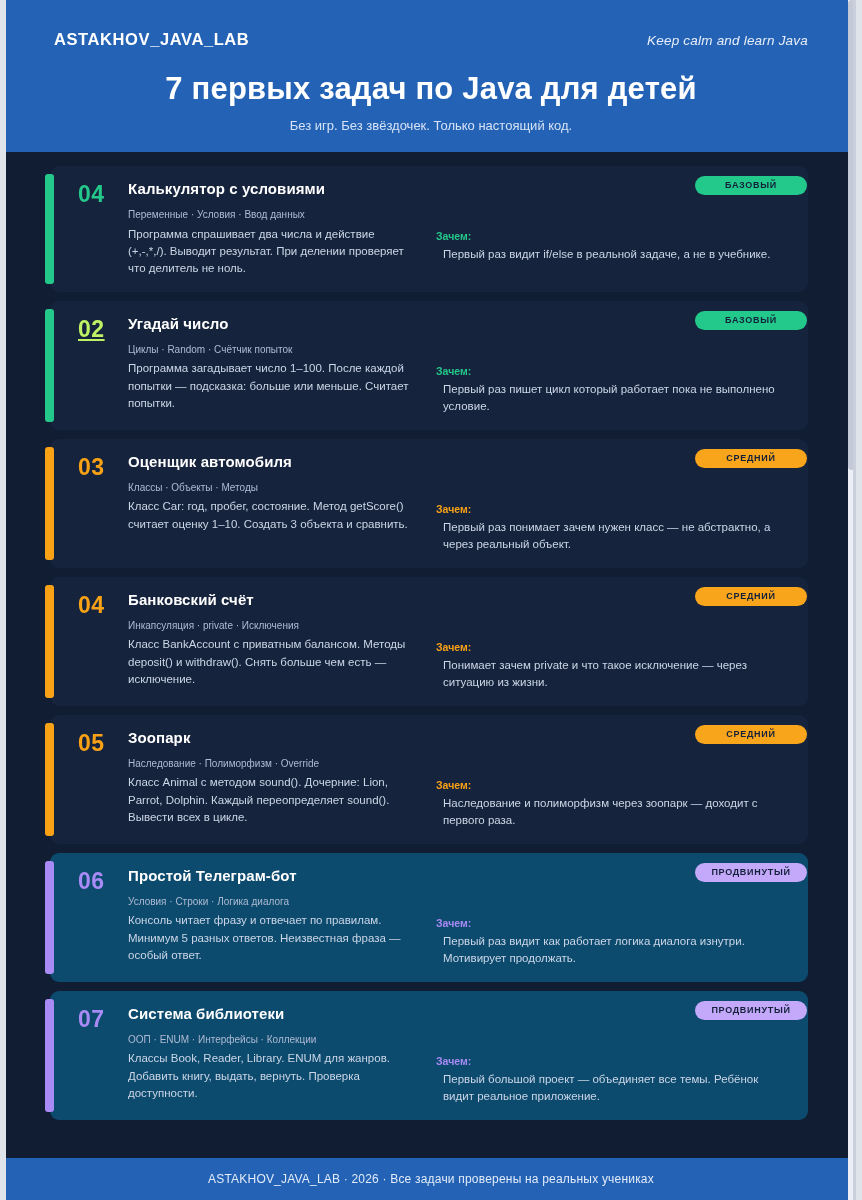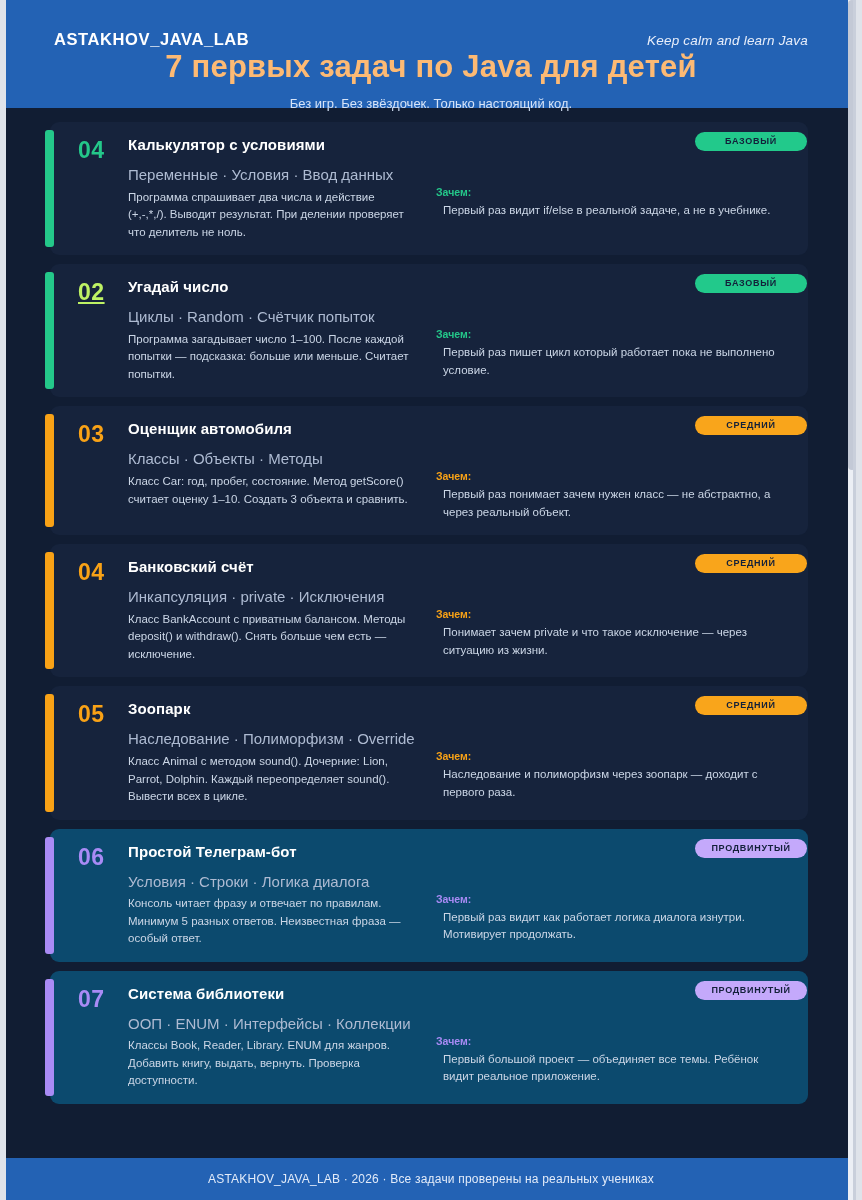--- a/index.html
+++ b/index.html
@@ -36,42 +36,43 @@
     left: -3px; top: 0; bottom: 0;
     width: 3px;
     background: #c9cfdb;
   }
 
   
   .header {
     position: relative;
     background: #2362b4;
     padding: 30px 54px 22px 54px;
-    height: 108px;
+    height: 152px;
   }
   .header-top {
     display: flex;
     align-items: baseline;
     justify-content: space-between;
   }
   .brand {
     color: #ffffff;
     font-size: 16.5px;
     font-weight: 700;
     letter-spacing: 0.6px;
   }
   .tagline {
     color: #e8eefa;
     font-size: 13.5px;
     font-style: italic;
     letter-spacing: 0.2px;
   }
   .main-title {
+    margin-top: 22px;
     text-align: center;
-    color: #fdba74;
+    color: #ffffff;
     font-size: 31px;
     font-weight: 700;
     letter-spacing: 0.2px;
   }
   .sub-title {
     margin-top: 11px;
     text-align: center;
     color: #d6e3f7;
     font-size: 13px;
   }
@@ -120,21 +121,21 @@
   .card-title {
     color: #ffffff;
     font-size: 15px;
     font-weight: 700;
     letter-spacing: 0.1px;
     line-height: 1.2;
   }
   .card-topics {
     margin-top: 10px;
     color: #aebbd2;
-    font-size: 15px;
+    font-size: 10px;
     line-height: 1.45;
   }
   .card-desc {
     margin-top: 3px;
     color: #cbd6e6;
     font-size: 11.5px;
     line-height: 1.52;
   }
 
   .col-right {

